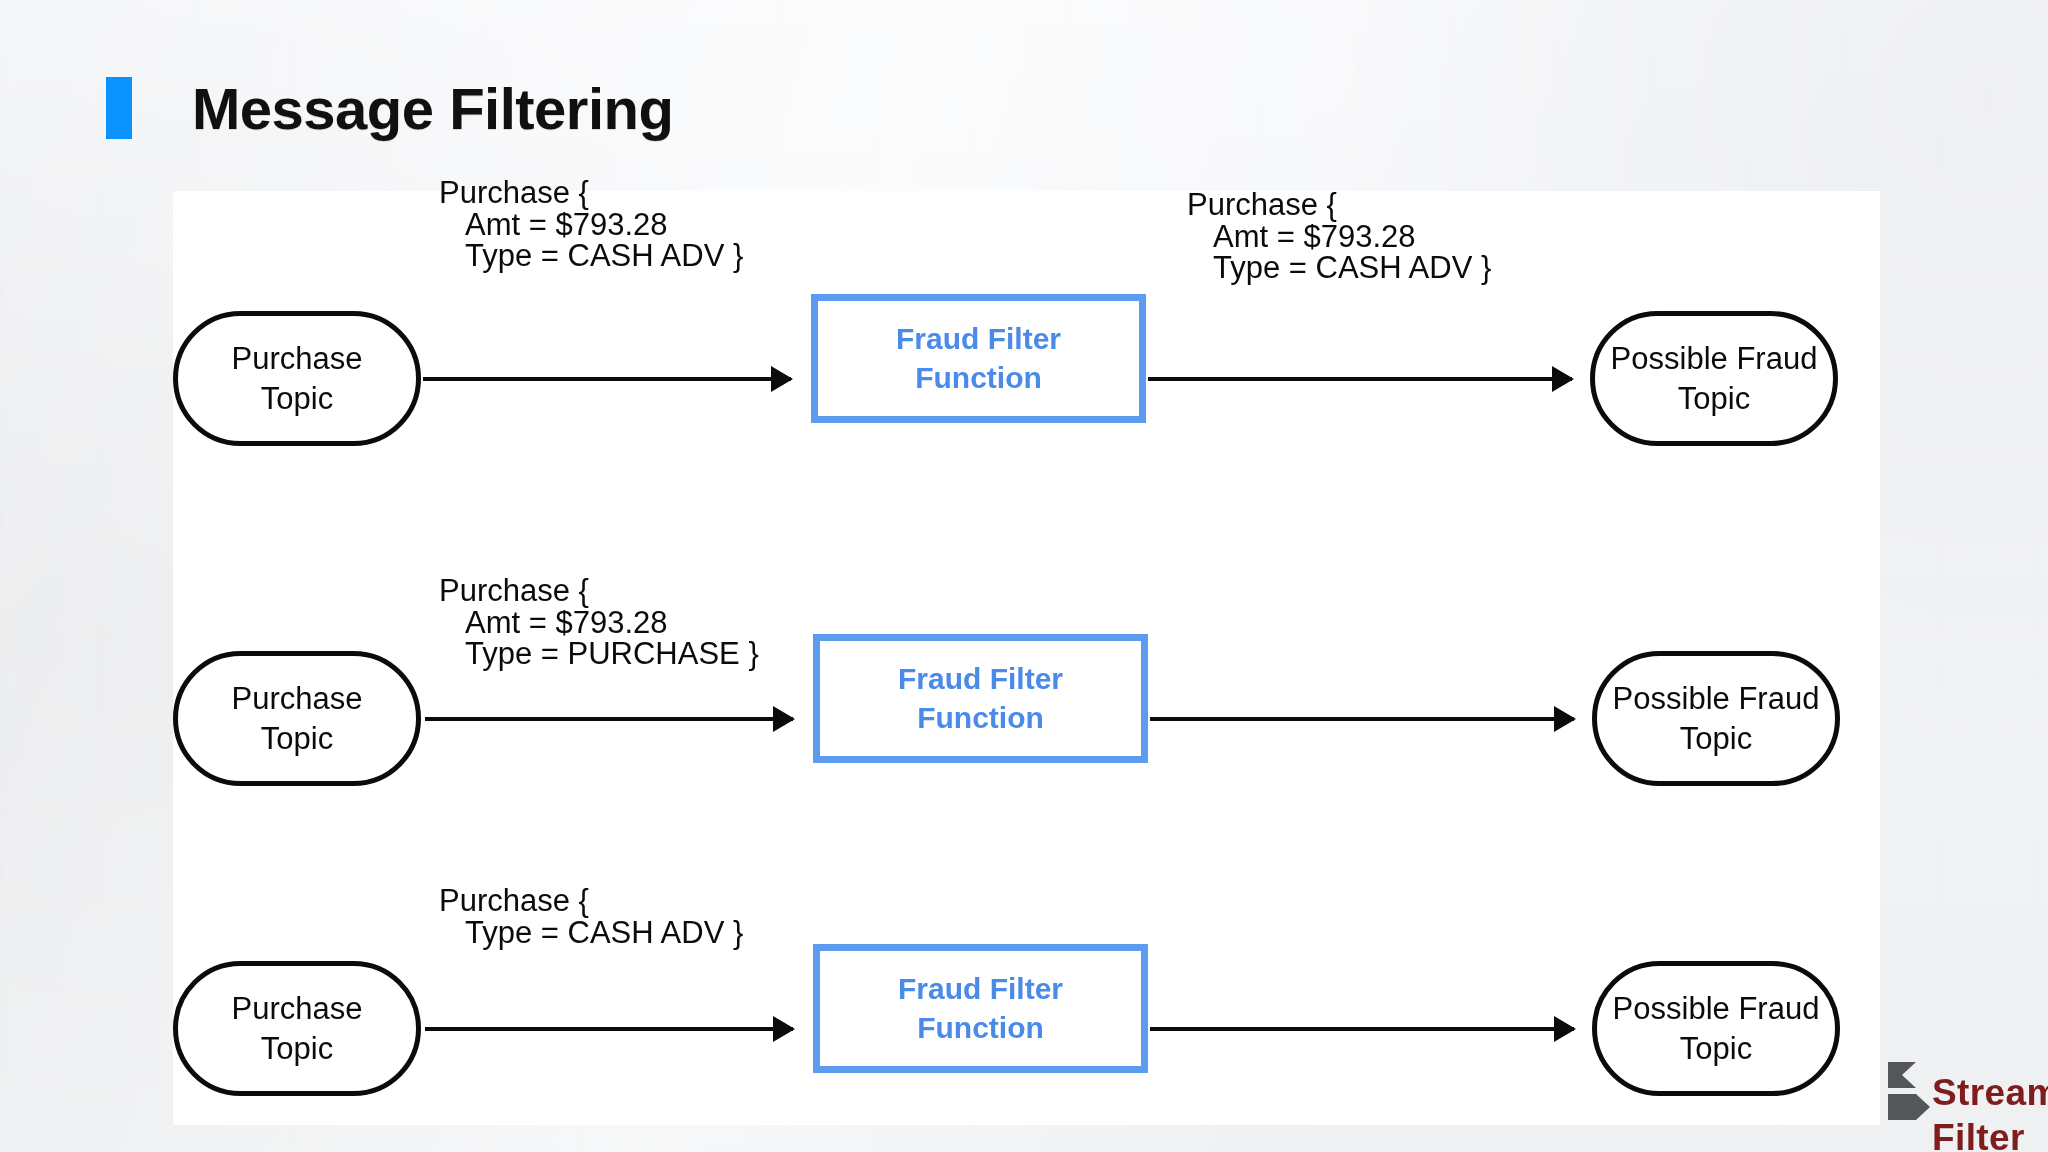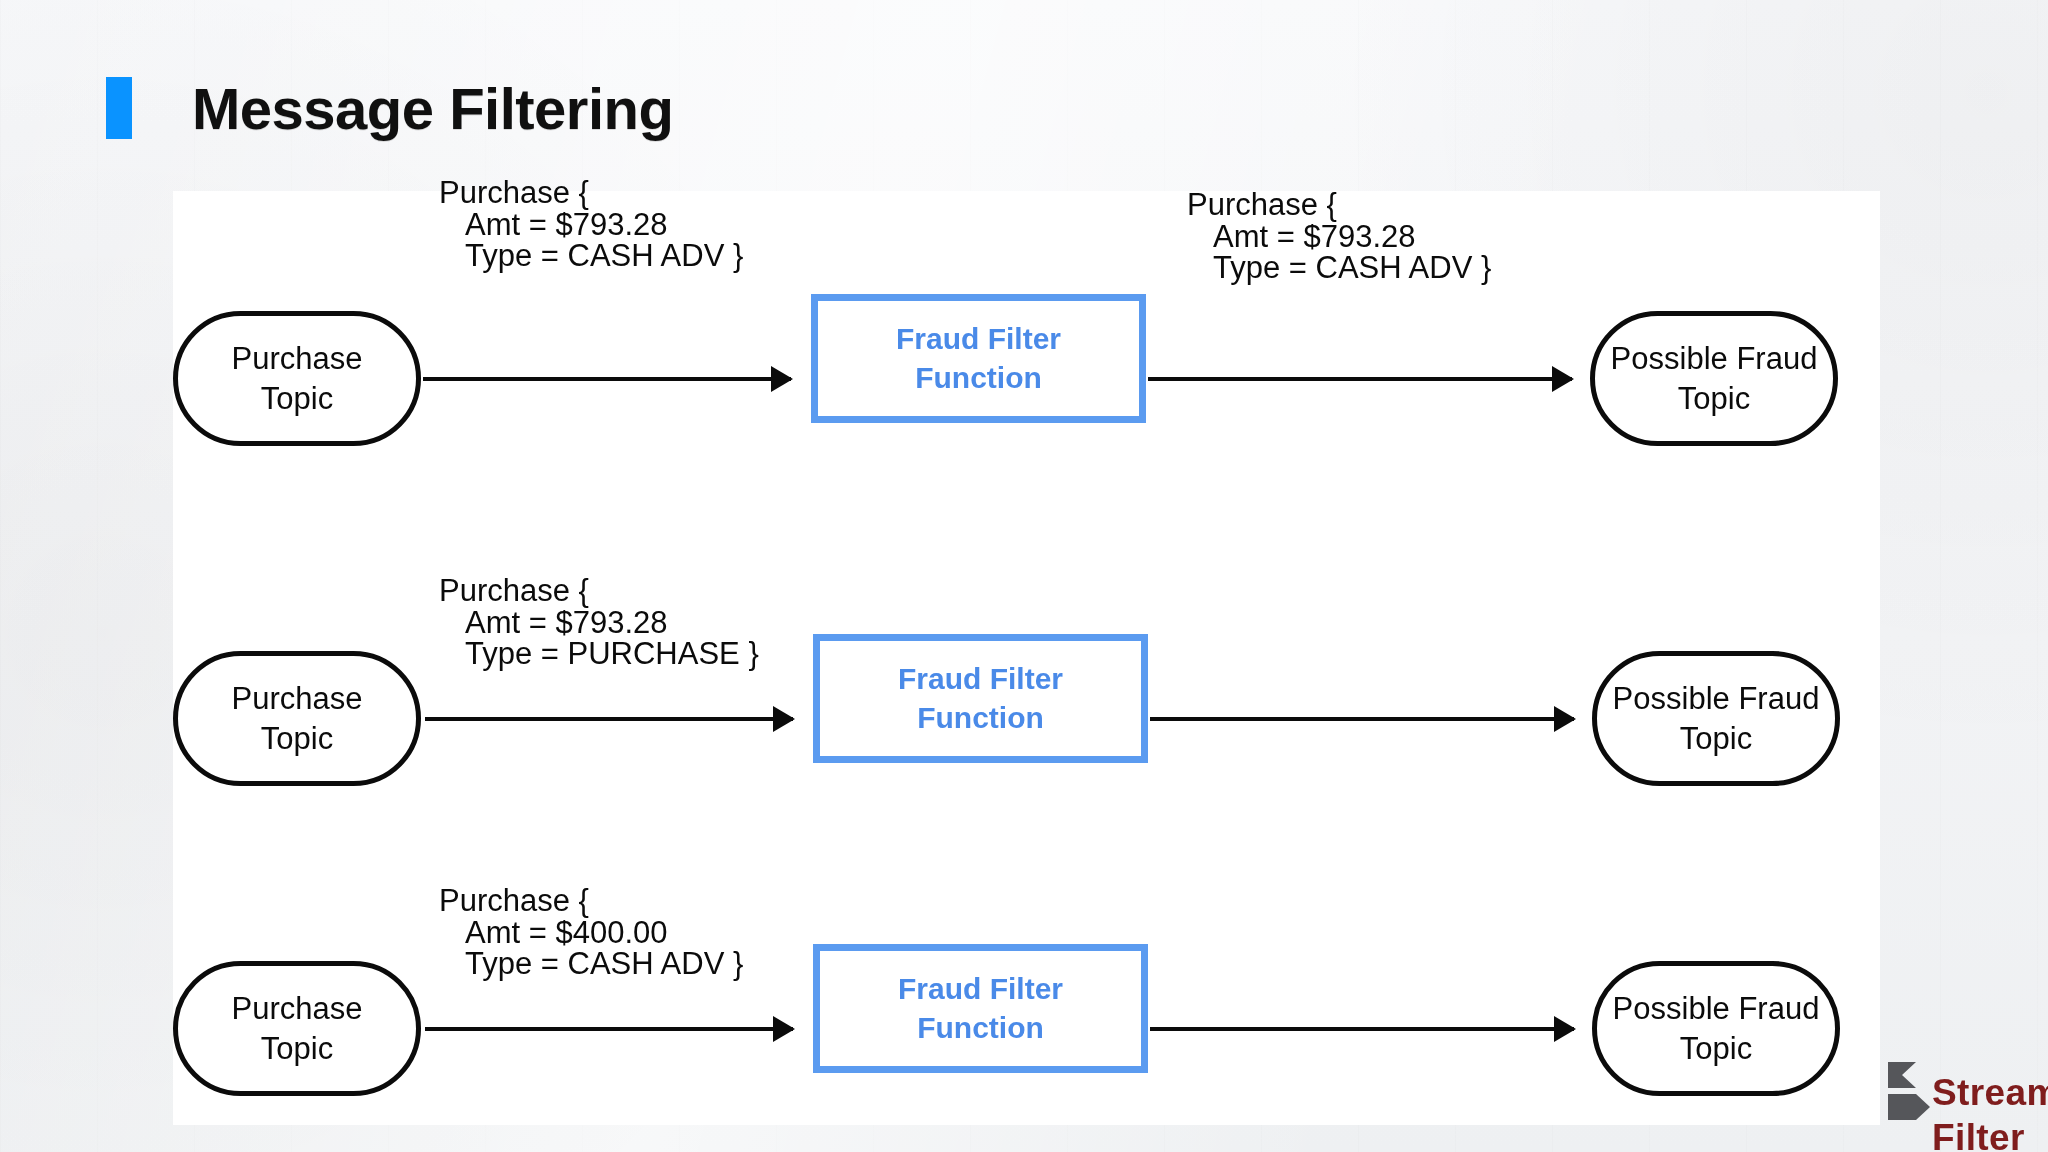--- a/index.html
+++ b/index.html
@@ -274,21 +274,20 @@
       <span>
         <span>Possible Fraud</span><br>
         <span>Topic</span>
       </span>
     </div>
   </div>
 
   <div class="flow-row r2">
     <div class="payload left">
       <span class="l1">Purchase {</span>
-      <span class="l2">Amt = $400.00</span>
       <span class="l3">Type = CASH ADV }</span>
     </div>
     <div class="payload right">
       <span class="l1"></span>
       <span class="l2"></span>
       <span class="l3"></span>
     </div>
 
     <div class="topic source">
       <span>

